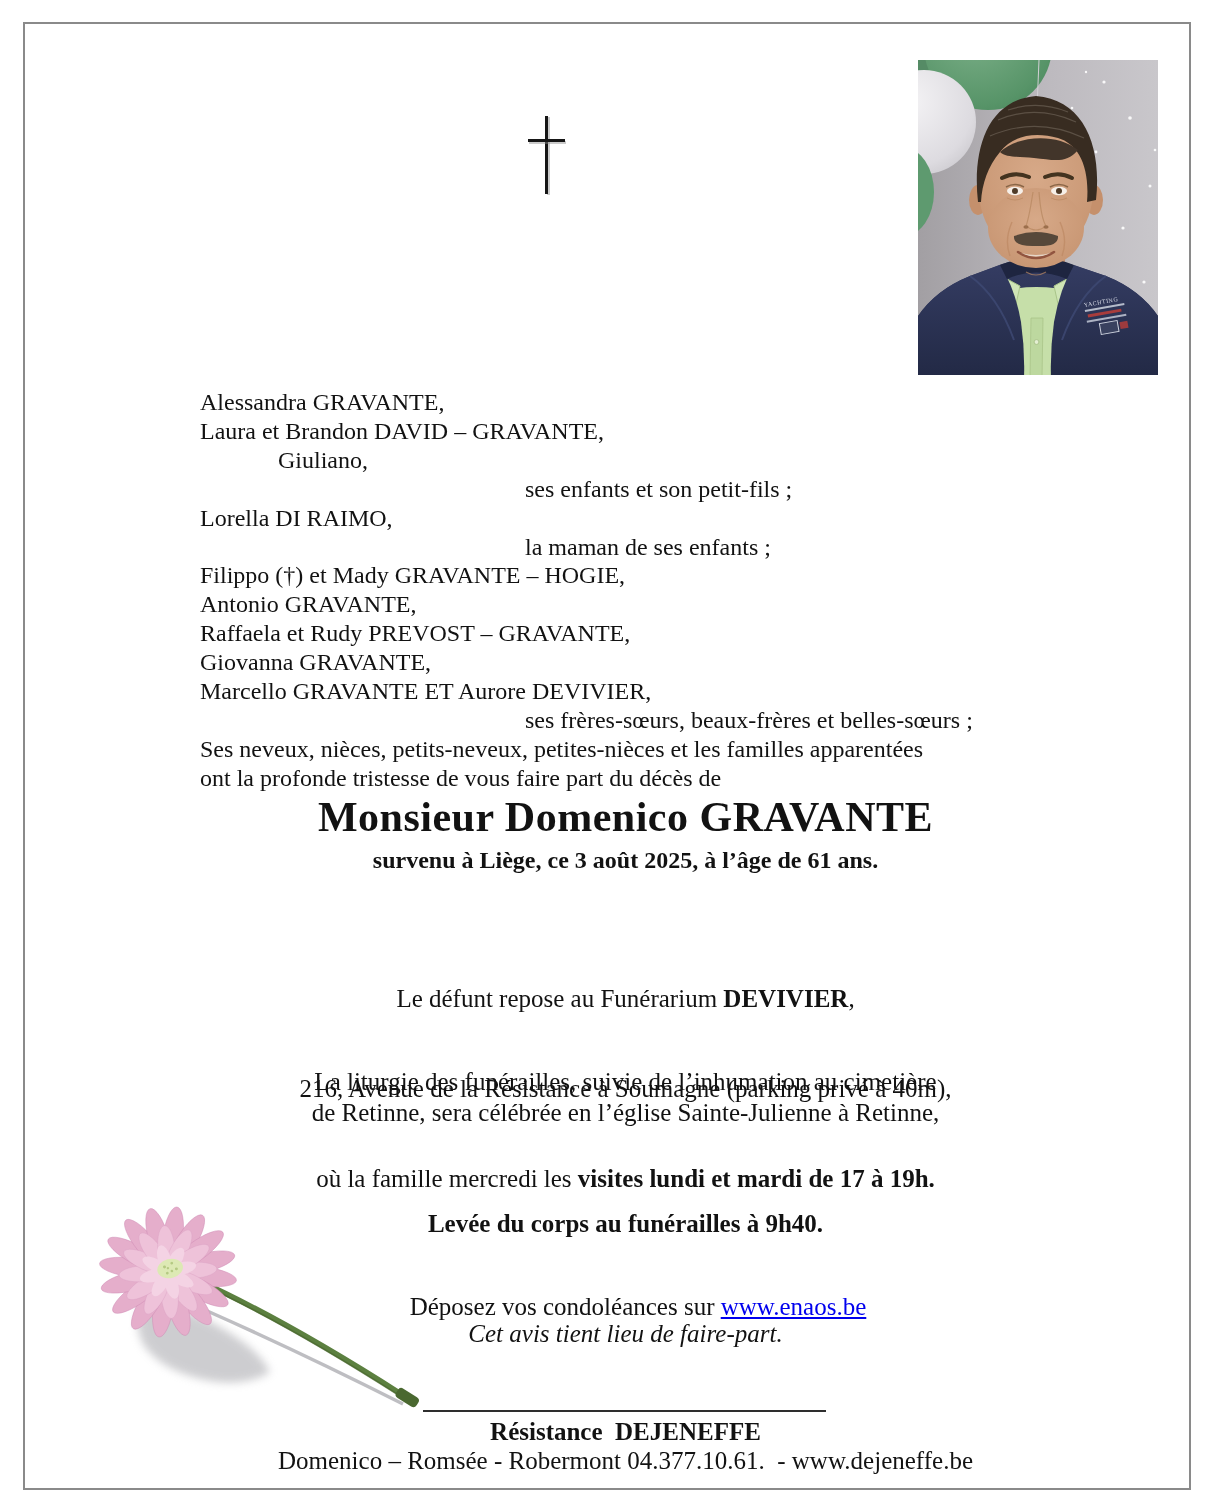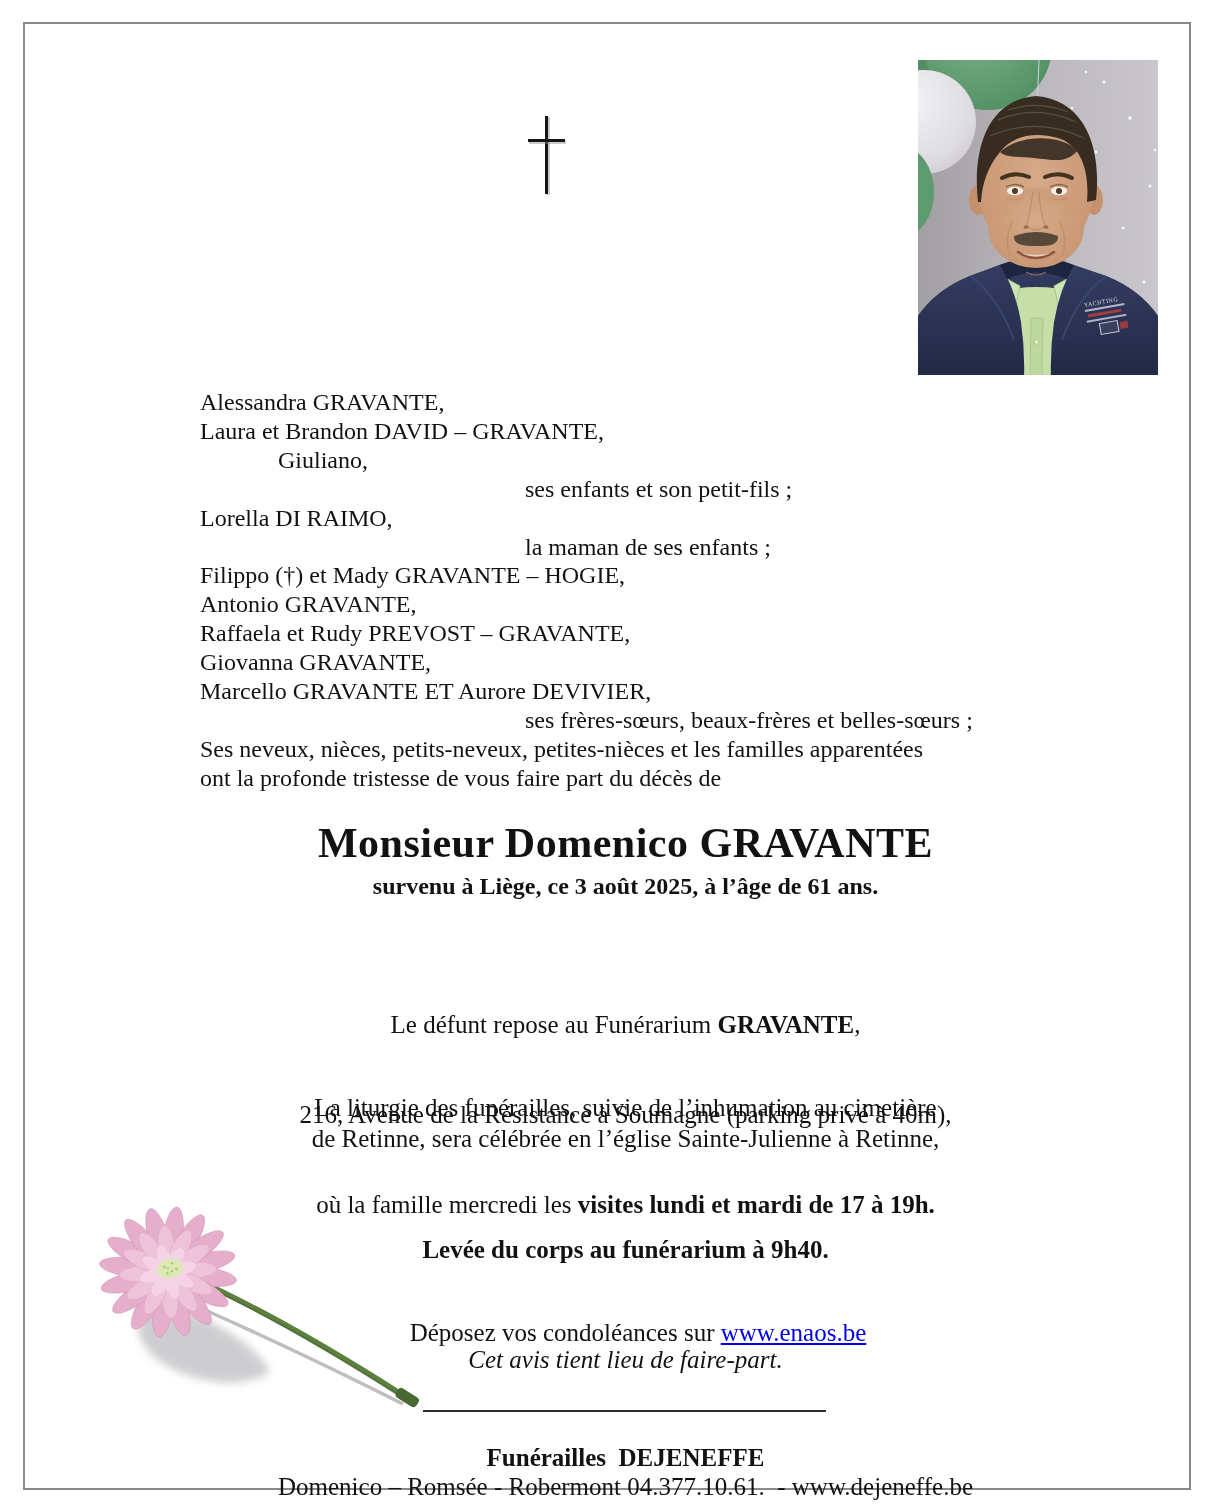--- a/index.html
+++ b/index.html
@@ -13,21 +13,21 @@
   }
   
   .cross{position:absolute;left:524px;top:112px;width:46px;height:86px;}
   .cross .v{position:absolute;left:21px;top:4px;width:3px;height:78px;background:#161616;box-shadow:2px 1px 0 rgba(140,140,140,.45);}
   .cross .h{position:absolute;left:4px;top:27px;width:37px;height:3px;background:#161616;box-shadow:1px 2px 0 rgba(140,140,140,.45);}
   
   .portrait{position:absolute;left:918px;top:60px;width:240px;height:315px;}
   
   .family{position:absolute;left:200px;top:352px;width:830px;font-size:24px;line-height:28.9px;white-space:pre;margin-top:36px;}
   
-  .ccol{position:absolute;left:203px;width:845px;text-align:center;margin-top:26px;}
+  .ccol{position:absolute;left:203px;width:845px;text-align:center;}
   .name{top:793px;font-size:42px;font-weight:bold;letter-spacing:.5px;}
   .death-line{top:847px;font-size:24px;font-weight:bold;}
   .repose{top:924px;font-size:25px;line-height:30px;white-space:pre;}
   .ceremony{top:1066px;font-size:25px;line-height:31px;}
   .date-line{top:1138px;font-size:31px;font-weight:bold;}
   .levee{top:1210px;font-size:25px;font-weight:bold;}
   .condol{top:1265px;font-size:25px;white-space:pre;}
   .condol a{text-decoration:underline;}
   .notice{top:1320px;font-size:25px;font-style:italic;}
   .footer-rule{position:absolute;left:423px;top:1410px;width:403px;height:2px;background:#2e2e2e;}
@@ -146,31 +146,31 @@
       </g>
     </svg>
   </div>
 
   <div class="family" id="family-list"><div style="padding-left: 0px;">Alessandra GRAVANTE,</div><div style="padding-left: 0px;">Laura et Brandon DAVID – GRAVANTE,</div><div style="padding-left: 78px;">Giuliano,</div><div style="padding-left: 325px;">ses enfants et son petit-fils ;</div><div style="padding-left: 0px;">Lorella DI RAIMO,</div><div style="padding-left: 325px;">la maman de ses enfants ;</div><div style="padding-left: 0px;">Filippo (†) et Mady GRAVANTE – HOGIE,</div><div style="padding-left: 0px;">Antonio GRAVANTE,</div><div style="padding-left: 0px;">Raffaela et Rudy PREVOST – GRAVANTE,</div><div style="padding-left: 0px;">Giovanna GRAVANTE,</div><div style="padding-left: 0px;">Marcello GRAVANTE ET Aurore DEVIVIER,</div><div style="padding-left: 325px;">ses frères-sœurs, beaux-frères et belles-sœurs ;</div><div style="padding-left: 0px;">Ses neveux, nièces, petits-neveux, petites-nièces et les familles apparentées</div><div style="padding-left: 0px;">ont la profonde tristesse de vous faire part du décès de</div></div>
 
   <div class="ccol name">Monsieur Domenico GRAVANTE</div>
   <div class="ccol death-line">survenu à Liège, ce 3 août 2025, à l’âge de 61 ans.</div>
 
   <div class="ccol repose">
-    <div><span>Le défunt repose au Funérarium </span><b>GRAVANTE</b><span>,</span></div>
+    <div><span>Le défunt repose au Funérarium </span><b>DEVIVIER</b><span>,</span></div>
     <div>216, Avenue de la Résistance à Soumagne (parking privé à 40m),</div>
     <div><span>où la famille mercredi les </span><b>visites lundi et mardi de 17 à 19h.</b></div>
   </div>
 
   <div class="ccol ceremony">
     <div>La liturgie des funérailles, suivie de l’inhumation au cimetière</div>
     <div>de Retinne, sera célébrée en l’église Sainte-Julienne à Retinne,</div>
   </div>
 
-  <div class="ccol levee">Levée du corps au funérarium à 9h40.</div>
+  <div class="ccol levee">Levée du corps au funérailles à 9h40.</div>
 
   <div class="ccol notice">Cet avis tient lieu de faire-part.</div>
 
   <div class="ccol condol">
     <span>Déposez vos condoléances sur </span><a href="#" id="enaos-link" style="color: rgb(0, 0, 238);">www.enaos.be</a>
   </div>
 
   <div class="flower">
     <svg viewBox="0 0 345 230" width="345" height="230">
       <defs>
@@ -238,15 +238,15 @@
             <circle cx="9" cy="-1" r="1.5"></circle>
           <circle cx="-1" cy="1" r="1.4"></circle>
             <circle cx="4" cy="0" r="1.3"></circle>
             <circle cx="1" cy="-4" r="1.2"></circle>
         </g>
       </g>
     </svg>
   </div>
 
   <div class="footer-rule"></div>
-  <div class="ccol f-name">Funérailles  DEJENEFFE</div>
+  <div class="ccol f-name">Résistance  DEJENEFFE</div>
   <div class="ccol f-contact">Domenico – Romsée - Robermont 04.377.10.61.  - www.dejeneffe.be</div>
 </div>
 
 </body></html>

